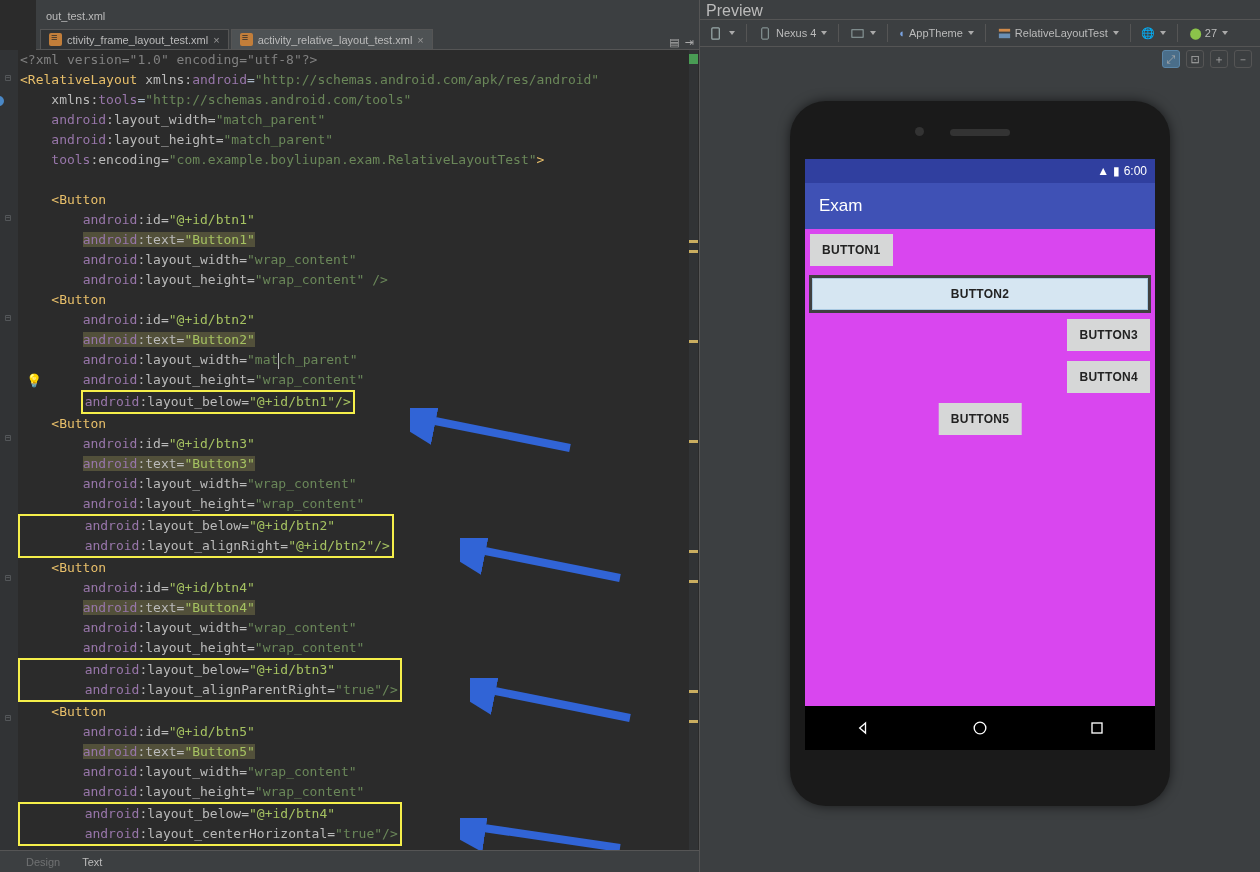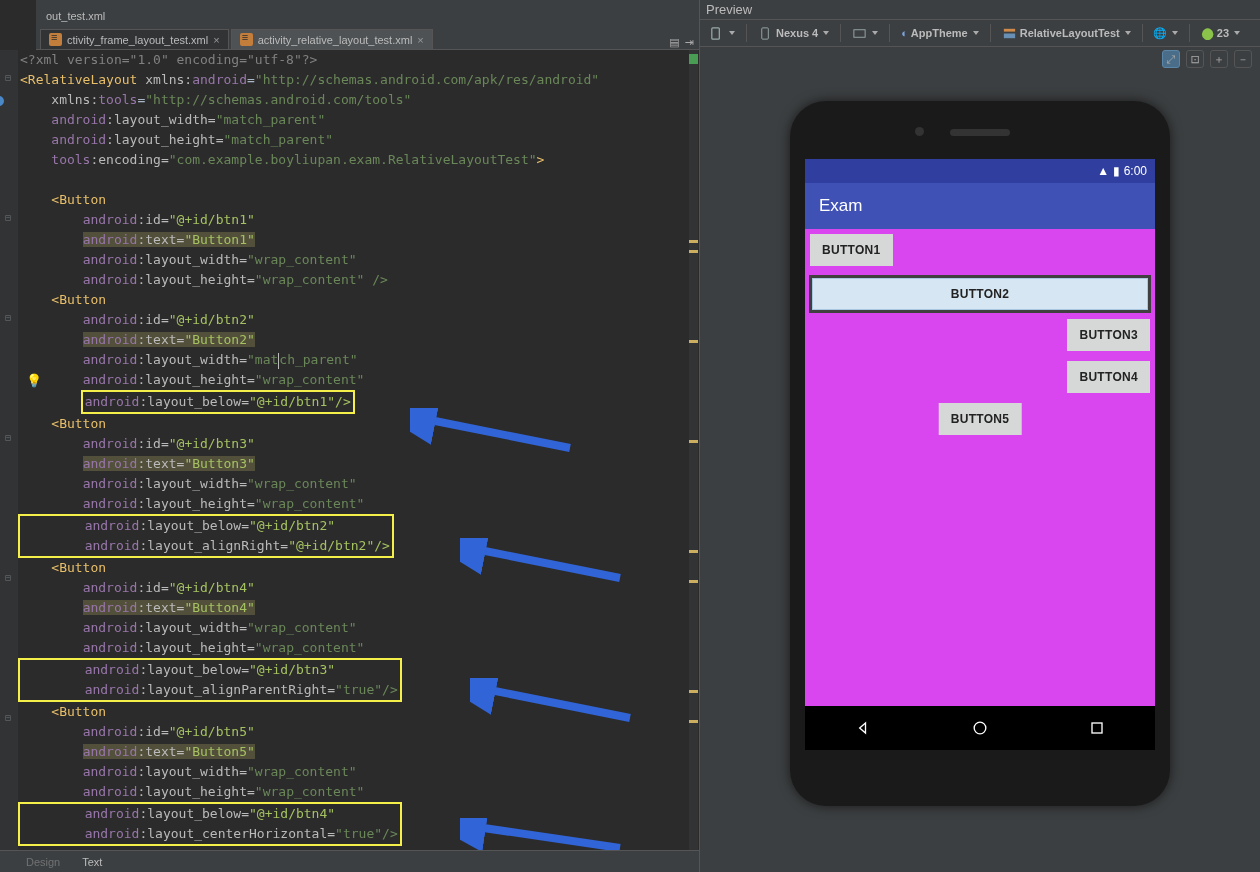--- a/index.html
+++ b/index.html
@@ -37,24 +37,24 @@
   .marks { position:absolute; right:1px; top:0; width:9px; height:100%; background:#313335; }
   .marks .m { position:absolute; right:0; width:9px; height:3px; background:#cbae60; }
   .marks .m.gr { background:#499c54; }
   .bottom-tabs { height:22px; background:#3c3f41; border-top:1px solid #555; display:flex; align-items:center; padding-left:20px; gap:10px; font-size:11px; }
   .bottom-tabs .btab { color:#bbb; padding:3px 6px; }
 
   
   .arrow { position:absolute; pointer-events:none; }
 
   
-  .preview-title { height:20px; background:#3c3f41; border-bottom:1px solid #555; color:#bbb; font-size:13px; padding:2px 6px; }
+  .preview-title { height:20px; background:#3c3f41; border-bottom:1px solid #555; color:#bbb; font-size:16px; padding:2px 6px; }
   .preview-toolbar { height:27px; background:#3c3f41; border-bottom:1px solid #555; display:flex; align-items:center; gap:6px; padding:0 6px; font-size:11px; color:#bbb; }
   .preview-toolbar .sep { width:1px; height:18px; background:#555; margin:0 2px; }
-  .preview-toolbar .dd { display:flex; align-items:center; gap:3px; padding:1px 3px;font-weight:bold; }
+  .preview-toolbar .dd { display:flex; align-items:center; gap:3px; padding:1px 3px; }
   .preview-toolbar .dd::after { content:""; width:0;height:0;border-left:3px solid transparent;border-right:3px solid transparent;border-top:4px solid #aaa; margin-left:2px;}
   .preview-toolbar .ico { width:15px; height:15px; display:inline-block; }
   .zoom-row { height:24px; display:flex; justify-content:flex-end; align-items:center; gap:6px; padding-right:8px; }
   .zoom-row .zbtn { width:18px; height:18px; border:1px solid #555; border-radius:3px; display:flex; align-items:center; justify-content:center; color:#aaa; font-size:11px; background:#3c3f41; cursor:pointer;}
   .zoom-row .zbtn.active { background:#4a6e8a; border-color:#5b86a8; }
   .device-stage { flex:1; display:flex; align-items:flex-start; justify-content:center; padding-top:30px; background:#3c3f41; }
 
   
   .phone { width:380px; height:705px; background:#1a1a1a; border-radius:36px; box-shadow:0 0 12px rgba(0,0,0,.6); position:relative; padding:58px 15px 56px 15px; }
   .phone .earpiece { position:absolute; top:28px; left:50%; transform:translateX(-50%); width:60px; height:7px; background:#333; border-radius:4px;}
@@ -217,21 +217,21 @@
           </svg>
           <span>RelativeLayoutTest</span>
         </span>
       <div class="sep"></div>
       <span class="dd">
           <span style="color:#6a9dd0">🌐</span>
         </span>
       <div class="sep"></div>
       <span class="dd">
           <span style="color:#8bc34a">⬤</span>
-          <span>23</span>
+          <span>27</span>
         </span>
     </div>
     <div class="zoom-row">
       <div class="zbtn active">⤢</div>
       <div class="zbtn">⊡</div>
       <div class="zbtn">＋</div>
       <div class="zbtn">－</div>
     </div>
 
     <div class="device-stage">

